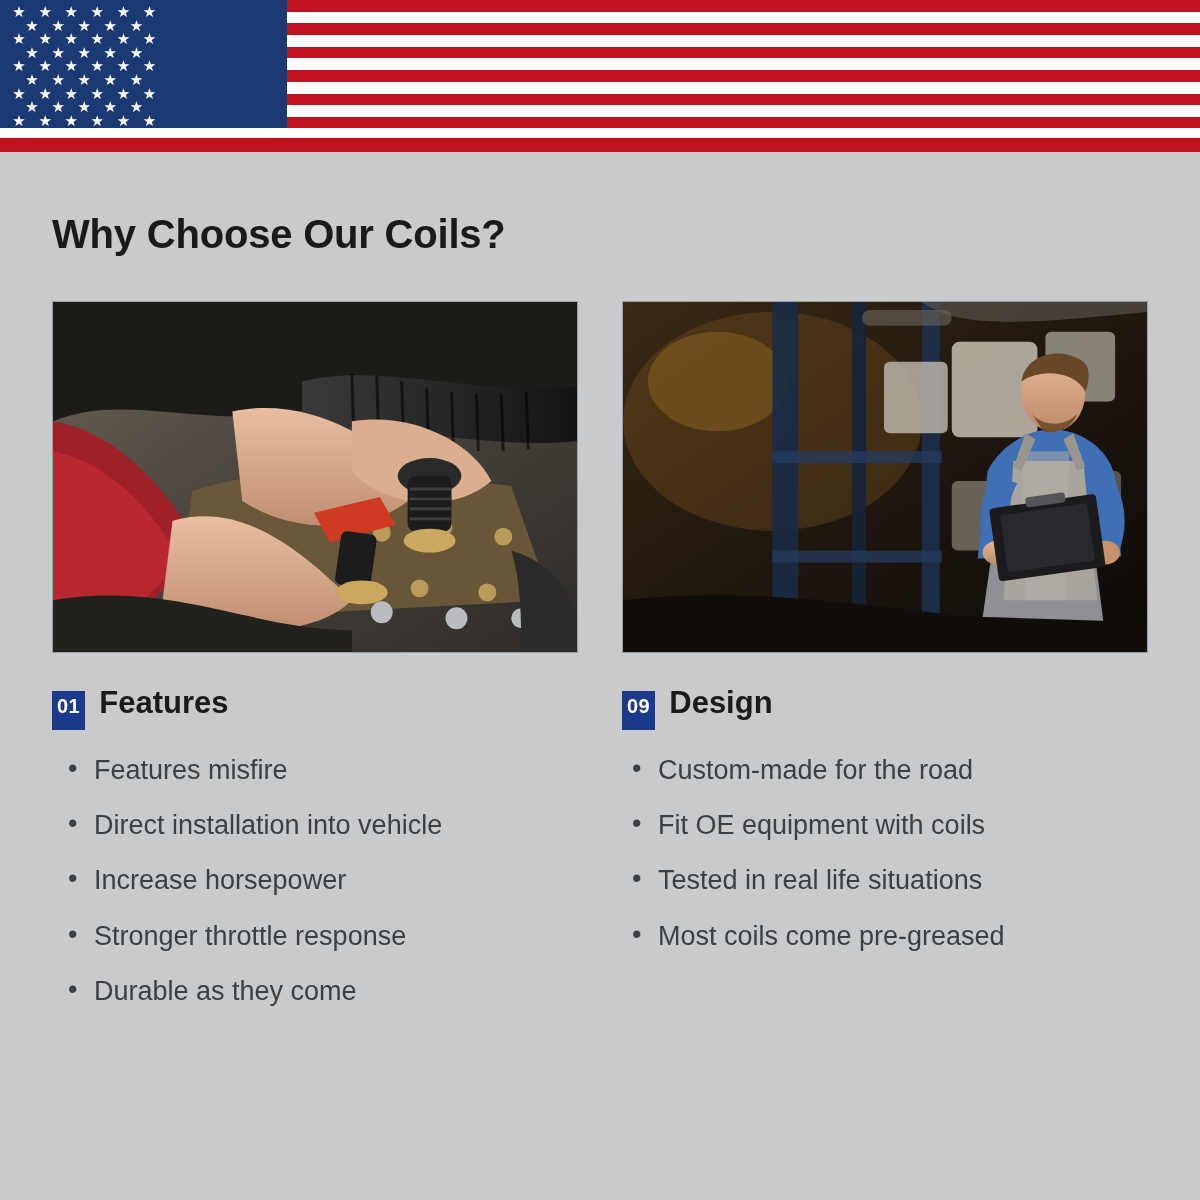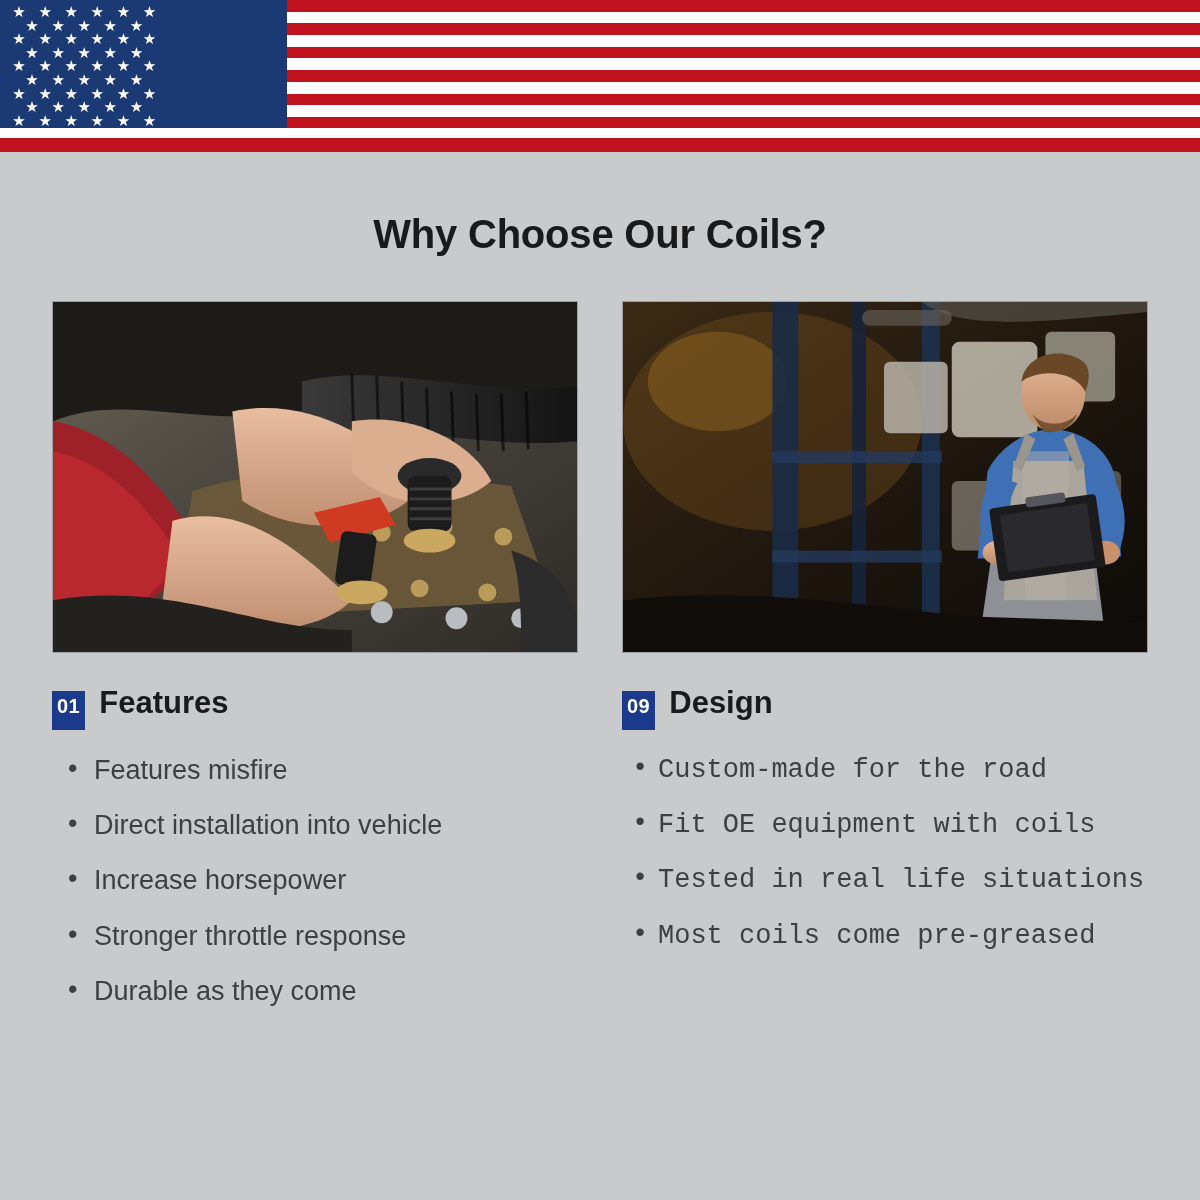--- a/index.html
+++ b/index.html
@@ -70,21 +70,21 @@
     width: 26.1px;
     text-align: center;
   }
 
   
   .content {
     position: relative;
     padding: 0 52px;
   }
   .headline {
-    text-align: center;
+    text-align: left;
     font-size: 40px;
     font-weight: bold;
     color: #1a1a1a;
     letter-spacing: -0.2px;
     margin-top: 60px;
     margin-bottom: 0;
   }
 
   .columns {
     display: flex;
@@ -137,21 +137,21 @@
     margin-bottom: 19px;
   }
   ul.bullets li::before {
     content: "•";
     position: absolute;
     left: 16px;
     top: -2px;
     font-size: 27px;
     color: #3c4043;
   }
-  .col-2 ul.bullets li { padding-left: 36px; font-family: Liberation Mono, monospace; }
+  .col-2 ul.bullets li { padding-left: 36px; }
   .col-2 ul.bullets li::before { left: 10px; }
 </style>
 </head>
 <body>
 
 <div id="page">
 
   <div class="flag-banner">
     <div class="stripes"></div>
     <div class="bottom-white"></div>

